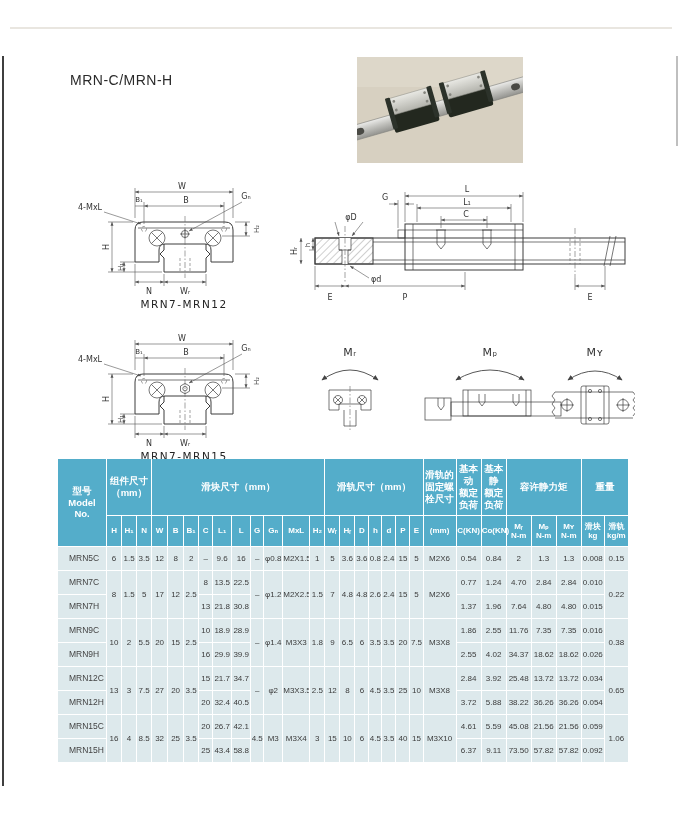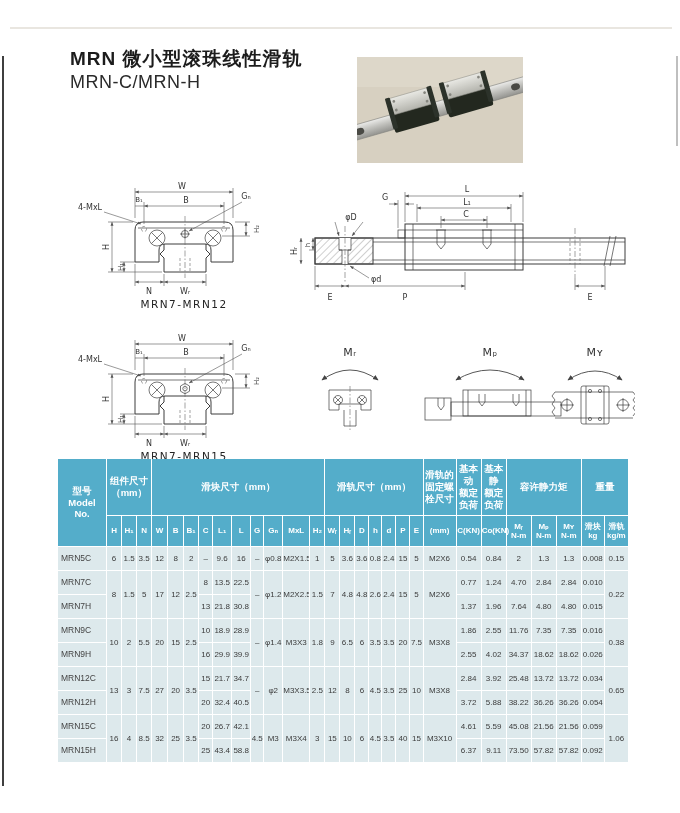--- a/index.html
+++ b/index.html
@@ -2,21 +2,21 @@
 <html><head>
 <meta charset="utf-8">
 <style>
   html,body{margin:0;padding:0;background:#ffffff;}
   .page{
     position:relative;width:680px;height:813px;background:#ffffff;overflow:hidden;
     font-family:"Liberation Sans","DejaVu Sans",sans-serif;color:#222;
   }
   .edge{position:absolute;}
   .title{position:absolute;left:70px;top:46px;font-size:19px;font-weight:bold;letter-spacing:1px;color:#1c1c1c;}
-  .subtitle{position:absolute;left:70px;top:72px;font-size:18px;letter-spacing:0.5px;color:#2a2a2a;}
+  .subtitle{position:absolute;left:70px;top:72px;font-size:14px;letter-spacing:0.5px;color:#2a2a2a;}
   .photo{position:absolute;left:357px;top:57px;width:166px;height:106px;}
   .draw{position:absolute;}
   svg text{font-family:"DejaVu Sans","Liberation Sans",sans-serif;fill:#333;}
   .lab{font-size:8px;}
   .labS{font-size:7px;}
   .cap{font-size:10.5px;letter-spacing:1.5px;fill:#222;}
   .mlab{font-size:11px;letter-spacing:0.5px;}
   .dln{stroke:#555;stroke-width:0.6;fill:none;}
   .oln{stroke:#3d3d3d;stroke-width:1;fill:none;}
   .oln2{stroke:#3d3d3d;stroke-width:0.7;fill:none;}
@@ -24,32 +24,31 @@
   .hid{stroke:#666;stroke-width:0.6;fill:none;stroke-dasharray:3 2;}
   
   .spec{position:absolute;left:57px;top:458px;}
   table{border-collapse:separate;border-spacing:1px;table-layout:fixed;width:572px;}
   th{background:#54adca;color:#fff;font-weight:bold;text-align:center;vertical-align:middle;
      white-space:pre-line;padding:0;margin:0;}
   tr.g th{height:56px;font-size:9.5px;line-height:1.25;}
   tr.s th{height:30px;font-size:8px;line-height:1.15;}
   td{background:#dde9ec;font-size:8px;color:#3b3b3b;text-align:center;vertical-align:middle;
      height:23px;padding:0;line-height:1;overflow:hidden;}
-  td.model{text-align:left;padding-left:3px;font-size:8.5px;color:#444;}
+  td.model{text-align:left;padding-left:11px;font-size:8.5px;color:#444;}
 </style>
 </head>
 <body>
 
 <div class="page">
 
   <div class="edge" style="left:2px;top:56px;width:2px;height:730px;background:#3f3f3f;"></div>
   <div class="edge" style="left:10px;top:27px;width:662px;height:2px;background:#e9e6e0;"></div>
   <div class="edge" style="left:676px;top:56px;width:2px;height:90px;background:#8a8a8a;opacity:.55;"></div>
 
-  <div class="title">MRN 微小型滚珠线性滑轨</div>
   <div class="subtitle">MRN-C/MRN-H</div>
 
   <svg class="photo" viewBox="0 0 166 106">
     <defs>
       <linearGradient id="railg" x1="0" y1="0" x2="0" y2="1">
         <stop offset="0" stop-color="#ececea"></stop>
           <stop offset="0.45" stop-color="#c2c2be"></stop>
           <stop offset="1" stop-color="#93938f"></stop>
       </linearGradient>
       <linearGradient id="plateg" x1="0" y1="0" x2="0" y2="1">

